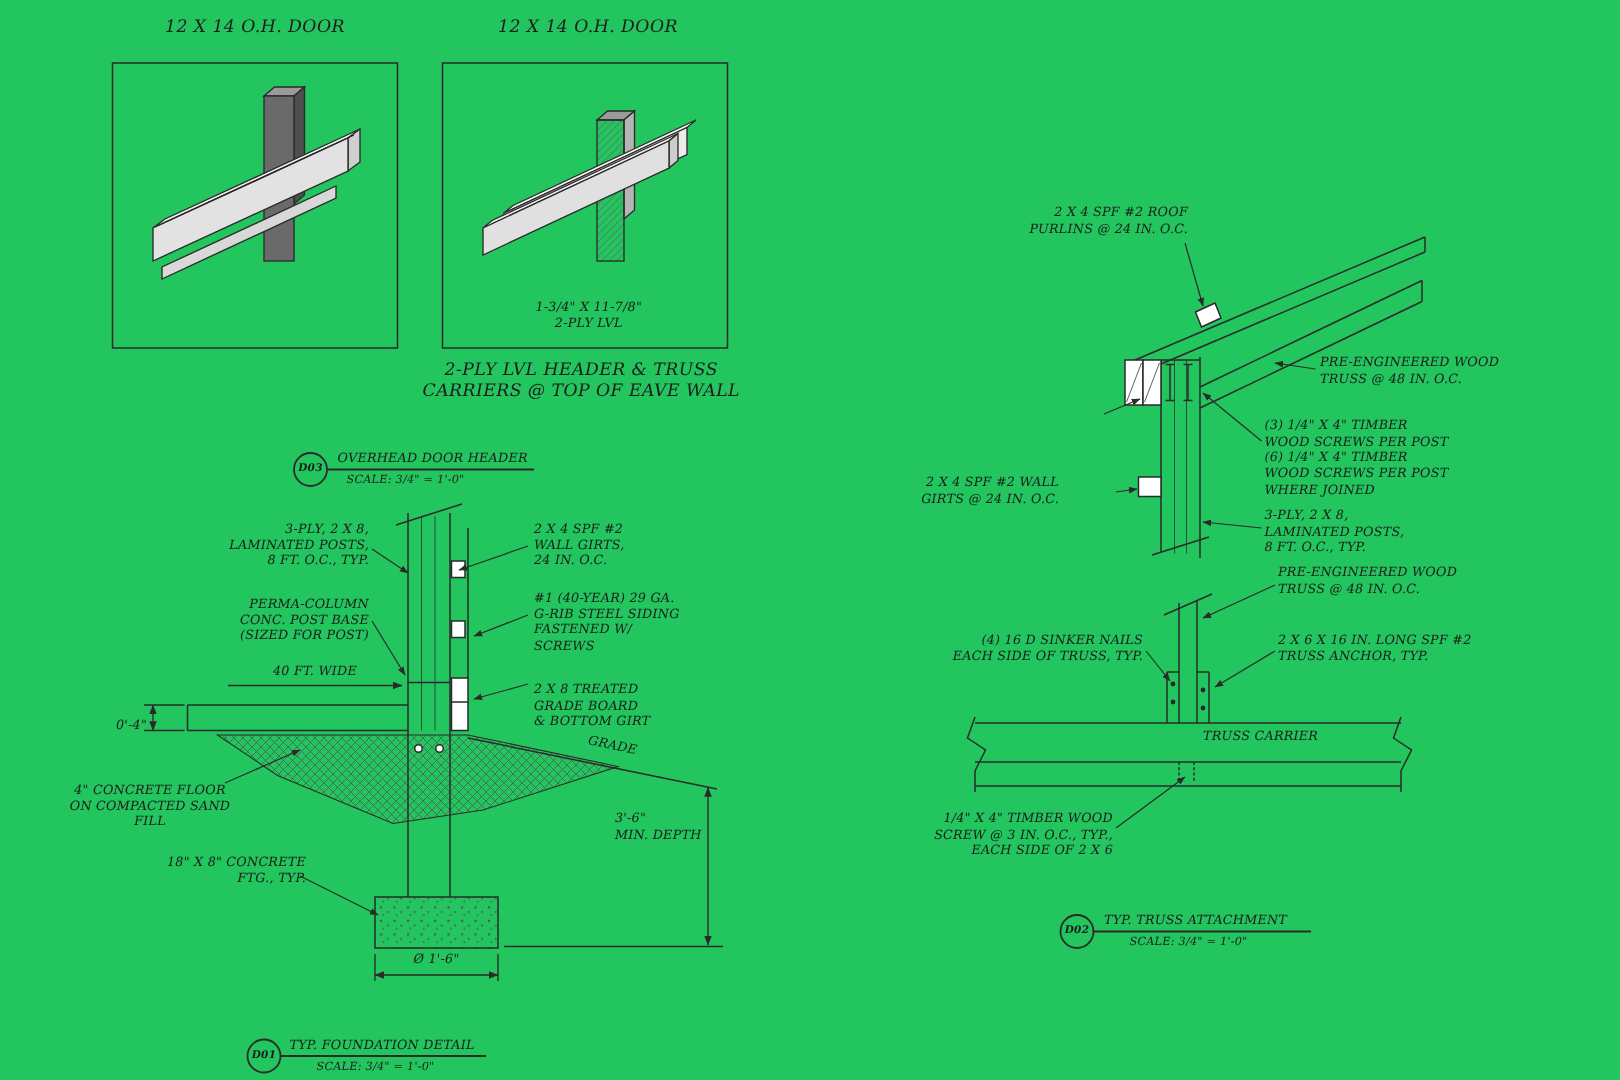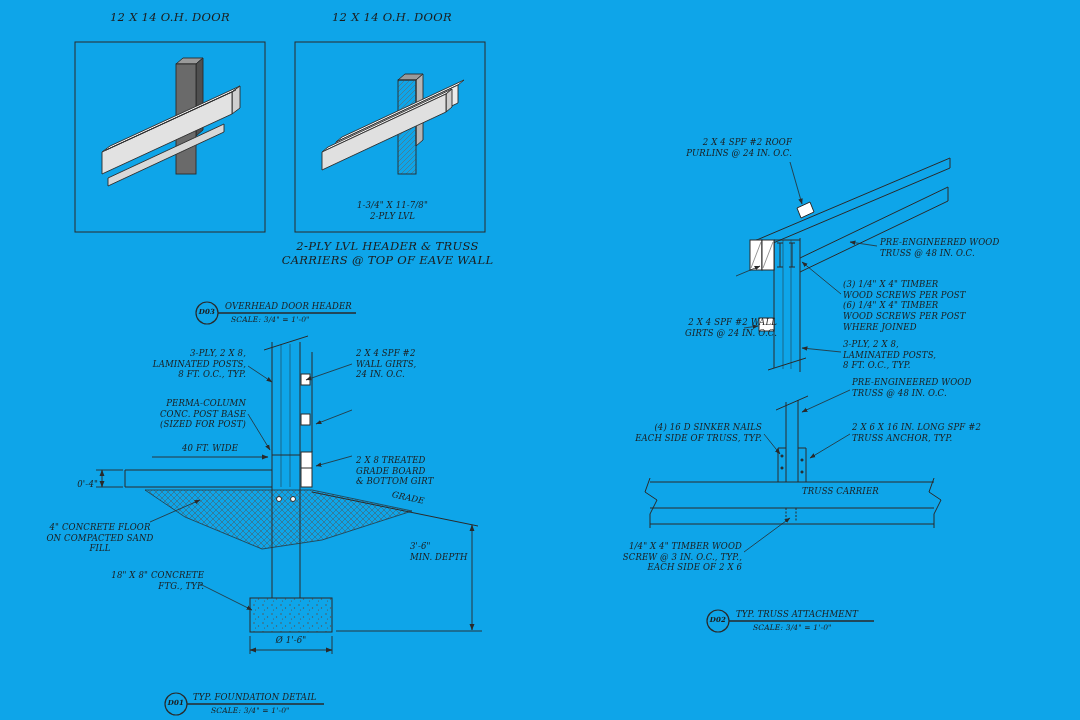--- a/index.html
+++ b/index.html
@@ -1,16 +1,16 @@
 <!DOCTYPE html>
 <html><head>
 <meta charset="utf-8">
 <style>
   html,body{margin:0;padding:0;background:#fff;}
-  #canvas{position:relative;width:1080px;height:720px;background:#0ea5e9;overflow:hidden;
+  #canvas{position:relative;width:1080px;height:720px;background:#22c55e;overflow:hidden;
           font-family:"DejaVu Serif","Liberation Serif",serif;color:#1c1c1c;}
   #linework{position:absolute;left:0;top:0;}
   .lbl{position:absolute;font-style:italic;white-space:pre-line;line-height:1.25;letter-spacing:.15px;}
   .s8{font-size:8.5px;}
   .s7{font-size:7.5px;}
   .s11{font-size:11.5px;letter-spacing:.3px;}
   .id{font-size:7px;font-weight:bold;}
   .c{text-align:center;}
   .r{text-align:right;}
   .nw{white-space:nowrap;}
@@ -202,20 +202,23 @@
 
   <div class="lbl s8 r" style="left:146px;top:348px;width:100px;">3-PLY, 2 X 8,
 LAMINATED POSTS,
 8 FT. O.C., TYP.</div>
   <div class="lbl s8" style="left:356px;top:348px;width:90px;">2 X 4 SPF #2
 WALL GIRTS,
 24 IN. O.C.</div>
   <div class="lbl s8 r" style="left:156px;top:398px;width:90px;">PERMA-COLUMN
 CONC. POST BASE
 (SIZED FOR POST)</div>
+  <div class="lbl s8" style="left:356px;top:394px;width:105px;">#1 (40-YEAR) 29 GA.
+G-RIB STEEL SIDING
+FASTENED W/ SCREWS</div>
   <div class="lbl s8" style="left:356px;top:455px;width:90px;">2 X 8 TREATED
 GRADE BOARD
 &amp; BOTTOM GIRT</div>
   <div class="lbl s8 c" style="left:158px;top:443px;width:104px;">40 FT. WIDE</div>
   <div class="lbl s8 r" style="left:66px;top:479px;width:32px;">0'-4"</div>
   <div class="lbl s8 rot nw" style="left:392px;top:489px;">GRADE</div>
   <div class="lbl s8 c" style="left:40px;top:522px;width:120px;">4" CONCRETE FLOOR
 ON COMPACTED SAND FILL</div>
   <div class="lbl s8 r" style="left:106px;top:570px;width:98px;">18" X 8" CONCRETE
 FTG., TYP.</div>
@@ -229,21 +232,21 @@
 
   <div class="lbl s8 r" style="left:666px;top:137px;width:126px;">2 X 4 SPF #2 ROOF
 PURLINS @ 24 IN. O.C.</div>
   <div class="lbl s8" style="left:880px;top:237px;width:122px;">PRE-ENGINEERED WOOD
 TRUSS @ 48 IN. O.C.</div>
   <div class="lbl s8" style="left:843px;top:279px;width:140px;">(3) 1/4" X 4" TIMBER
 WOOD SCREWS PER POST
 (6) 1/4" X 4" TIMBER
 WOOD SCREWS PER POST
 WHERE JOINED</div>
-  <div class="lbl s8 r" style="left:667px;top:317px;width:110px;text-align:right;">2 X 4 SPF #2 WALL
+  <div class="lbl s8 r" style="left:596px;top:317px;width:110px;text-align:right;">2 X 4 SPF #2 WALL
 GIRTS @ 24 IN. O.C.</div>
   <div class="lbl s8" style="left:843px;top:339px;width:105px;">3-PLY, 2 X 8,
 LAMINATED POSTS,
 8 FT. O.C., TYP.</div>
   <div class="lbl s8" style="left:852px;top:377px;width:122px;">PRE-ENGINEERED WOOD
 TRUSS @ 48 IN. O.C.</div>
   <div class="lbl s8 r" style="left:634px;top:422px;width:128px;">(4) 16 D SINKER NAILS
 EACH SIDE OF TRUSS, TYP.</div>
   <div class="lbl s8" style="left:852px;top:422px;width:142px;">2 X 6 X 16 IN. LONG SPF #2
 TRUSS ANCHOR, TYP.</div>

